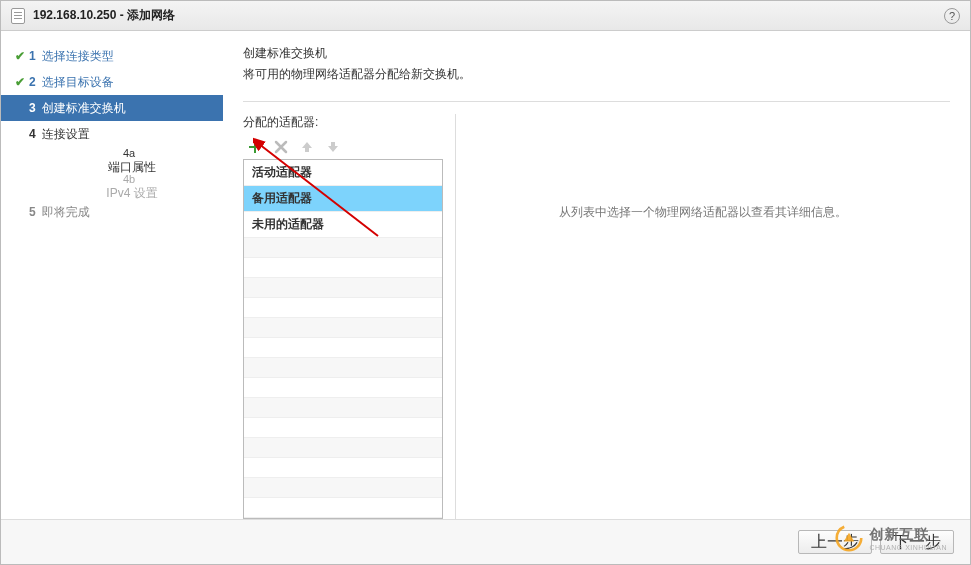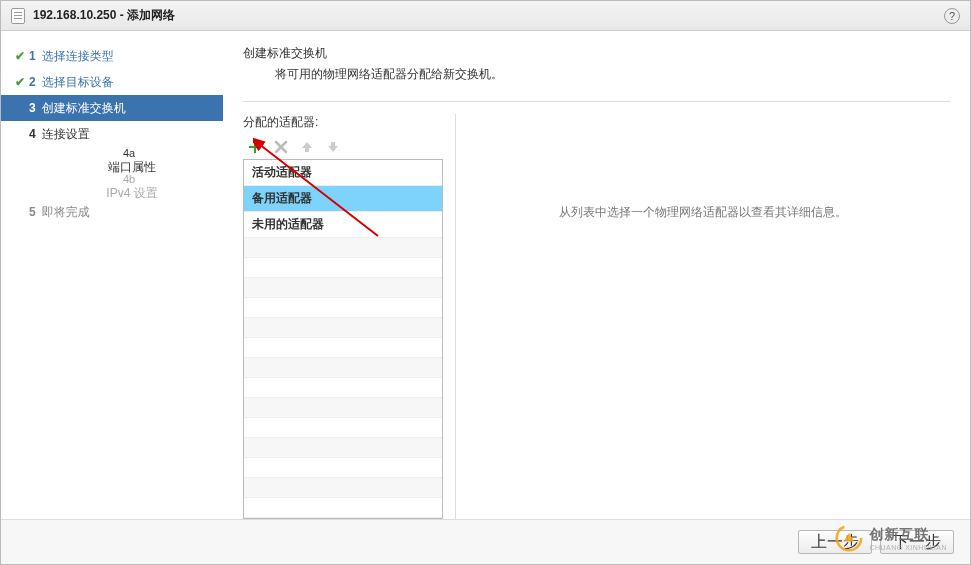--- a/index.html
+++ b/index.html
@@ -21,21 +21,21 @@
   .step.active .label,.step.active .num { color: #fff; }
   .step.sub { padding-left: 40px; font-weight: normal; flex-direction: column; }
   .step.sub .num { font-weight: normal; font-size: 11px; margin-right: 6px; }
   .step.disabled .label,.step.disabled .num { color: #aaa; }
   .step.pending .label,.step.pending .num { color: #888; }
   .step .label{white-space:nowrap;}
   .step.sub.sub4a{color:#333;}
   .step.sub.sub4a .label,.step.sub.sub4a .num{color:#333;}
   .main { flex: 1; padding: 14px 20px 10px 20px; display: flex; flex-direction: column; }
   .heading { color: #333; margin-bottom: 4px; }
-  .subheading { color: #333; margin-bottom: 18px; margin-left: 32px; }
+  .subheading { color: #333; margin-bottom: 18px; }
   .divider { border-top: 1px solid #ddd; margin-bottom: 12px; }
   .content-row { flex: 1; display: flex; gap: 12px; }
   .left-col { width: 200px; display: flex; flex-direction: column; }
   .section-label { color: #333; margin-bottom: 8px; }
   .toolbar { display: flex; gap: 10px; align-items: center; margin-bottom: 4px; padding-left:4px;}
   .tbtn { width: 16px; height: 16px; display: flex; align-items: center; justify-content: center; cursor: pointer; }
   svg { display: block; }
   .listbox { flex: 1; border: 1px solid #bbb; background: #fff; overflow: hidden; }
   .listbox .row { padding: 4px 8px; font-weight: bold; color: #333; border-bottom:1px solid #eee;}
   .listbox .row.alt{background:#7dd3fc;}

